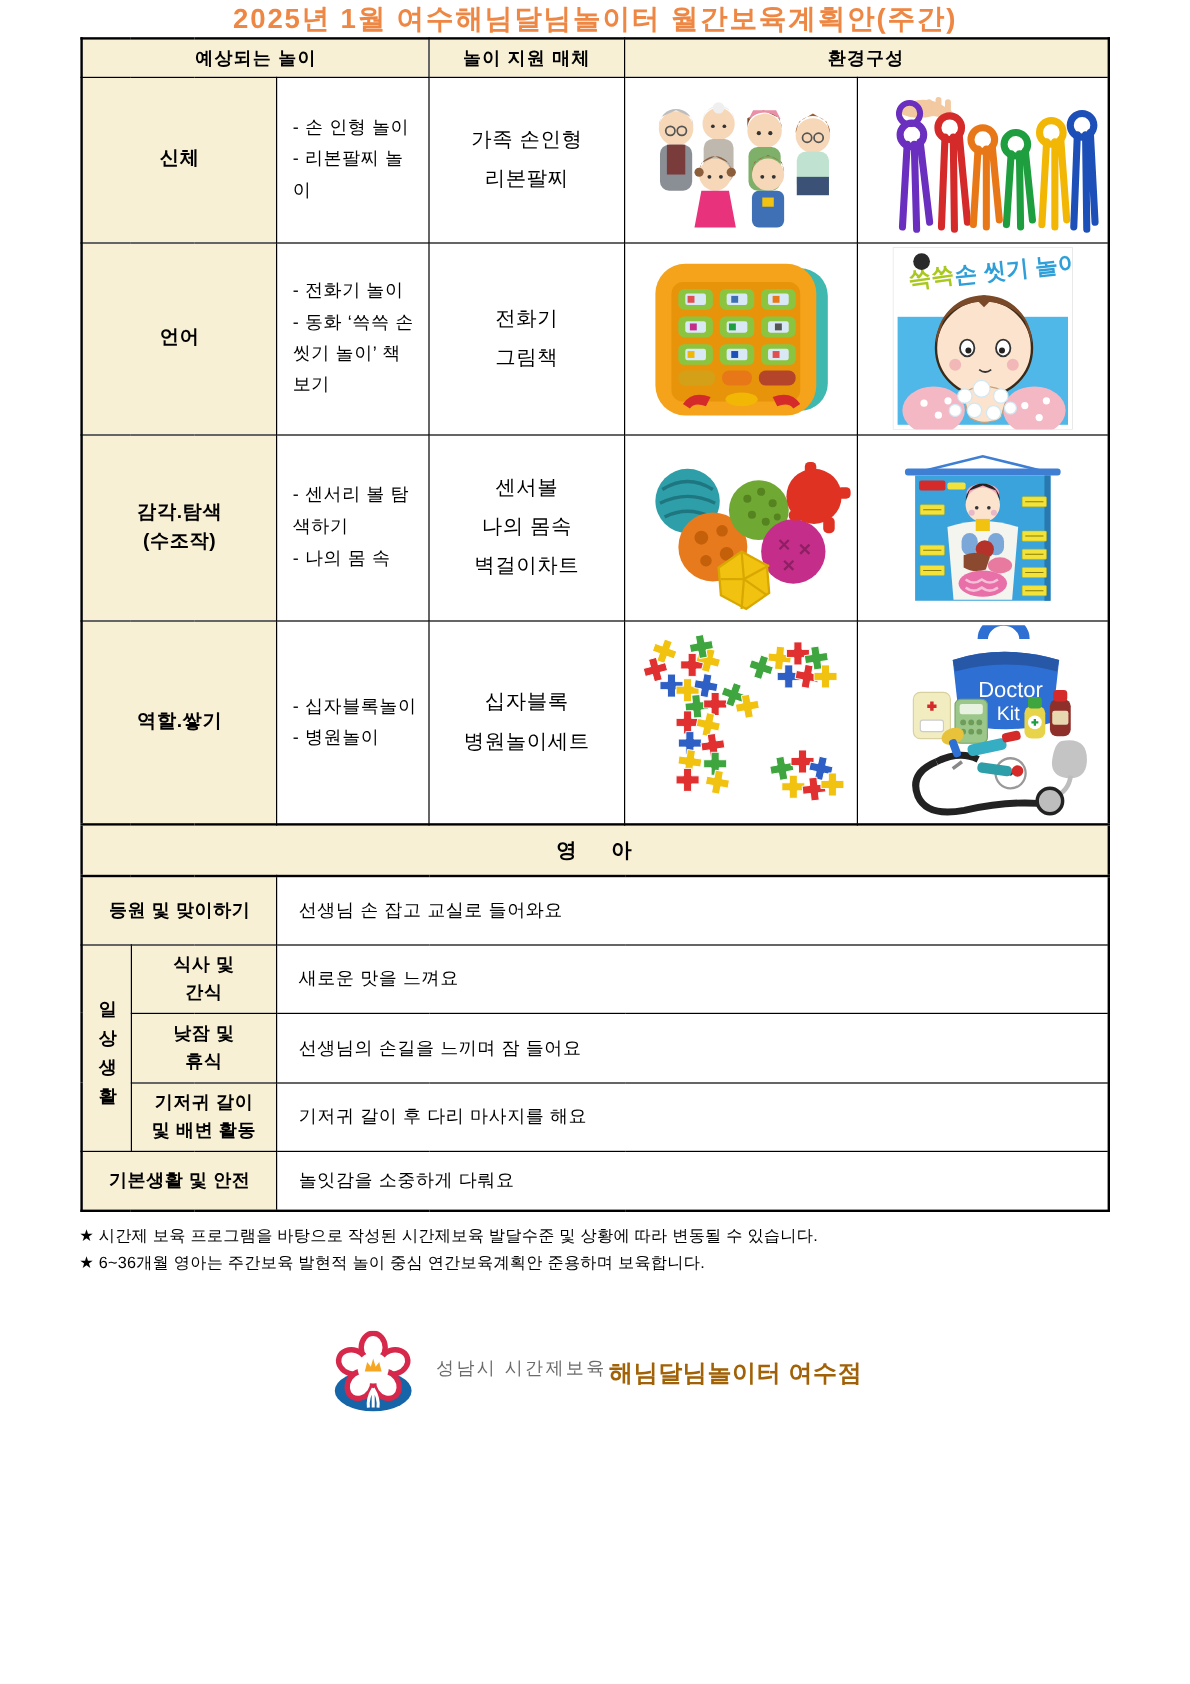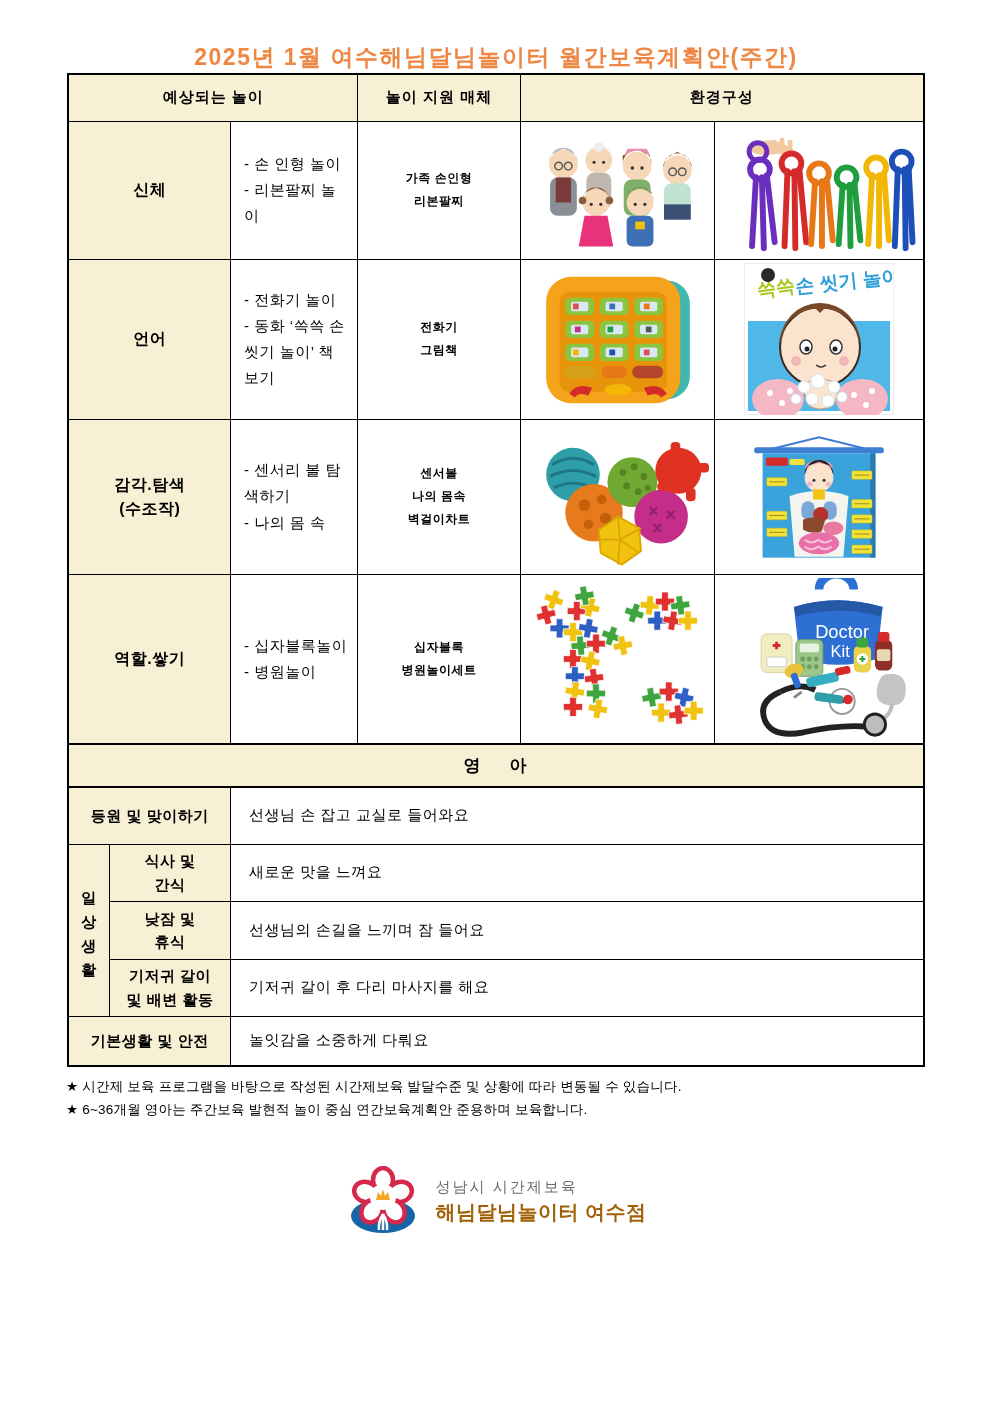--- a/index.html
+++ b/index.html
@@ -1,42 +1,42 @@
 <!DOCTYPE html>
 <html lang="ko"><head>
 <meta charset="utf-8">
 <style>
   html,body{margin:0;padding:0;background:#ffffff;}
   body{width:992px;height:1403px;font-family:"Liberation Sans","DejaVu Sans",sans-serif;color:#000;}
   .page{position:relative;width:992px;height:1403px;overflow:hidden;}
 
-  .doc-title{margin-top:42px;text-align:center;font-size:23px;font-weight:bold;color:#EE8743;letter-spacing:1.5px;}
+  .doc-title{text-align:center;font-size:23px;font-weight:bold;color:#EE8743;letter-spacing:1.5px;}
   .subject{margin:26px 0 13px 68px;font-size:17px;font-weight:bold;letter-spacing:1px;}
 
   table.plan{border-collapse:collapse;table-layout:fixed;width:855px;margin:0 auto;border:2px solid #000;}
   table.plan td{border:1px solid #000;vertical-align:middle;overflow:hidden;}
   .cream{background:#F8F0D4;}
 
   td.hdr{font-size:15px;font-weight:bold;text-align:center;letter-spacing:1px;}
   td.cat{font-size:16px;font-weight:bold;text-align:center;letter-spacing:0.5px;line-height:1.5;}
   td.play{font-size:15px;padding:6px 8px 6px 13px;line-height:1.75;letter-spacing:0.5px;margin-top:12px;}
-  td.media{font-size:12px;text-align:center;line-height:1.9;letter-spacing:0.5px;font-weight:bold;}
+  td.media{font-size:17px;text-align:center;line-height:1.9;letter-spacing:0.5px;}
   td.imgcell{text-align:center;padding:2px;background:#fff;}
   td.imgcell svg{display:block;margin:0 auto;}
 
   td.banner{font-size:17px;font-weight:bold;text-align:center;letter-spacing:2px;border-top-width:2px !important;border-bottom-width:2px !important;white-space:pre;margin-left:23px;}
   td.rlabel{font-size:15px;font-weight:bold;text-align:center;line-height:1.55;letter-spacing:0.5px;}
   td.rcontent{font-size:15px;padding-left:18px;letter-spacing:0.5px;}
   td.vertcell{text-align:center;}
   .vtext{display:inline-block;writing-mode:vertical-rl;text-orientation:upright;font-size:15px;font-weight:bold;letter-spacing:9px;line-height:1;}
 
   .footnotes{width:860px;margin:9px auto 0 auto;font-size:13.5px;line-height:1.7;letter-spacing:0.2px;}
 
   .logo-wrap{display:flex;justify-content:center;align-items:center;margin-top:44px;gap:14px;}
-  .logo-text{display:flex;flex-direction:column;gap:2px;}
+  .logo-text{display:flex;flex-direction:row;gap:2px;}
   .logo-small{font-size:15px;color:#6b6b6b;letter-spacing:2px;}
   .logo-large{font-size:20px;font-weight:bold;color:#a16207;letter-spacing:0.5px;}
 </style>
 </head>
 <body>
 
 <div class="page">
 
   <div class="doc-title">2025년  1월  여수해님달님놀이터  월간보육계획안(주간)</div>
 
@@ -45,21 +45,21 @@
       <col style="width:41px">
         <col style="width:53px">
         <col style="width:68px">
       <col style="width:127px">
         <col style="width:163px">
         <col style="width:194px">
         <col style="width:209px">
     </colgroup>
 
     <tbody>
-        <tr style="height:47px">
+        <tr style="height:32px">
       <td colspan="4" class="hdr cream">예상되는 놀이</td>
       <td class="hdr cream">놀이 지원 매체</td>
       <td colspan="2" class="hdr cream">환경구성</td>
     </tr>
 
     <tr style="height:138px">
       <td colspan="3" class="cat cream">
         <div>신체</div>
       </td>
       <td class="play">

